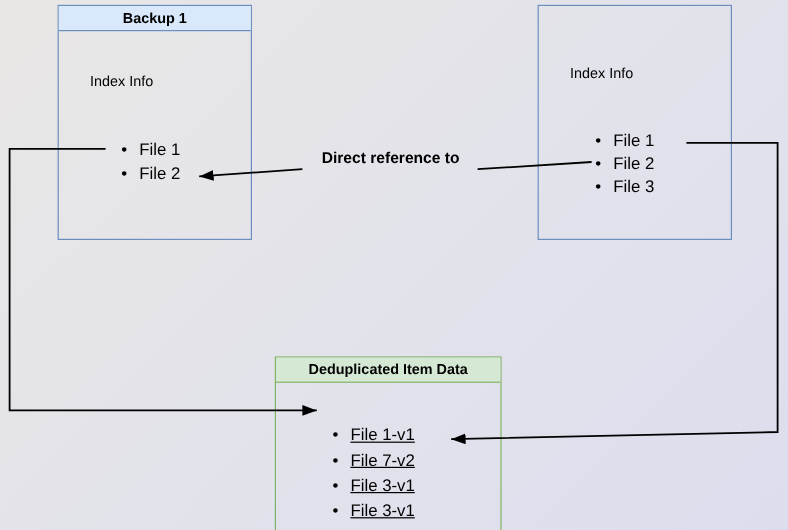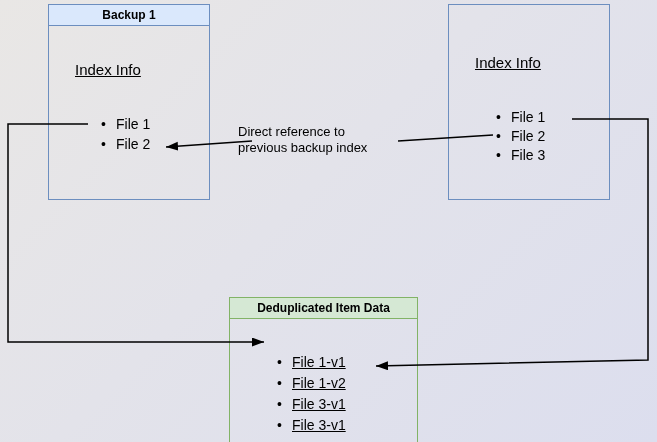--- a/index.html
+++ b/index.html
@@ -26,23 +26,22 @@
     text-align:center;
     font-size:12px;
     font-weight:bold;
     border-bottom:1px solid;
     box-sizing:content-box;
   }
   .blue  .box-header { background:var(--blue-fill,#dae8fc);  border-bottom-color:var(--blue-border,#6c8ebf); }
   .green .box-header { background:var(--green-fill,#d5e8d4); border-bottom-color:var(--green-border,#82b366); }
   .subtitle {
     position:absolute;
-    font-size:15px;
+    font-size:12px;
     white-space:nowrap;
-    text-decoration:underline;
   }
   .file-list { position:absolute; }
   .file-row {
     font-size:14px;
     white-space:nowrap;
   }
   .b1 .file-row, .dd .file-row { height:20px; line-height:20px; }
   .b2 .file-row { height:19px; line-height:19px; }
   .dd .file-row { height:21px; line-height:21px;text-decoration:underline; }
   .bullet {
@@ -56,23 +55,25 @@
   }
   .arrows polyline, .arrows line {
     fill:none;
     stroke:var(--arrow,#000);
     stroke-width:1.5;
   }
   .annotation {
     position:absolute;
     left:238px; top:124px;
     width:175px;
+    text-align:center;
     font-size:13px;
     line-height:16px;
     white-space:nowrap;
+    font-weight:bold;
   }
 </style>
 </head>
 <body>
 
 <div class="stage">
 
   <div class="box blue b1" style="left:48px; top:4px; width:162px; height:196px;">
     <div class="box-header">Backup 1</div>
     <div class="subtitle" style="left:26px; top:56px;">Index Info</div>
@@ -88,29 +89,28 @@
         <div class="file-row"><span class="bullet">•</span><span>File 1</span></div>
         <div class="file-row"><span class="bullet">•</span><span>File 2</span></div>
         <div class="file-row"><span class="bullet">•</span><span>File 3</span></div>
       </div>
   </div>
 
   <div class="box green dd" style="left:229px; top:278px; width:189px; height:160px;">
     <div class="box-header">Deduplicated Item Data</div>
     <div class="file-list" style="left:47px; top:54px;">
         <div class="file-row"><span class="bullet">•</span><span>File 1-v1</span></div>
-        <div class="file-row"><span class="bullet">•</span><span>File 1-v2</span></div>
+        <div class="file-row"><span class="bullet">•</span><span>File 7-v2</span></div>
         <div class="file-row"><span class="bullet">•</span><span>File 3-v1</span></div>
         <div class="file-row"><span class="bullet">•</span><span>File 3-v1</span></div>
       </div>
   </div>
 
   <div class="annotation">
     <div>Direct reference to</div>
-    <div>previous backup index</div>
   </div>
 
   <svg class="arrows" width="657" height="442">
     <defs>
       <marker id="arrowhead" markerUnits="userSpaceOnUse" markerWidth="13" markerHeight="10" refX="12" refY="4.5" orient="auto">
         <path d="M0,0 L12,4.5 L0,9 Z" fill="#000"></path>
       </marker>
     </defs>
     <polyline points="88,124 8,124 8,342 264,342" marker-end="url(#arrowhead)"></polyline>
     <polyline points="572,119 648,119 648,360 376,366" marker-end="url(#arrowhead)"></polyline>

